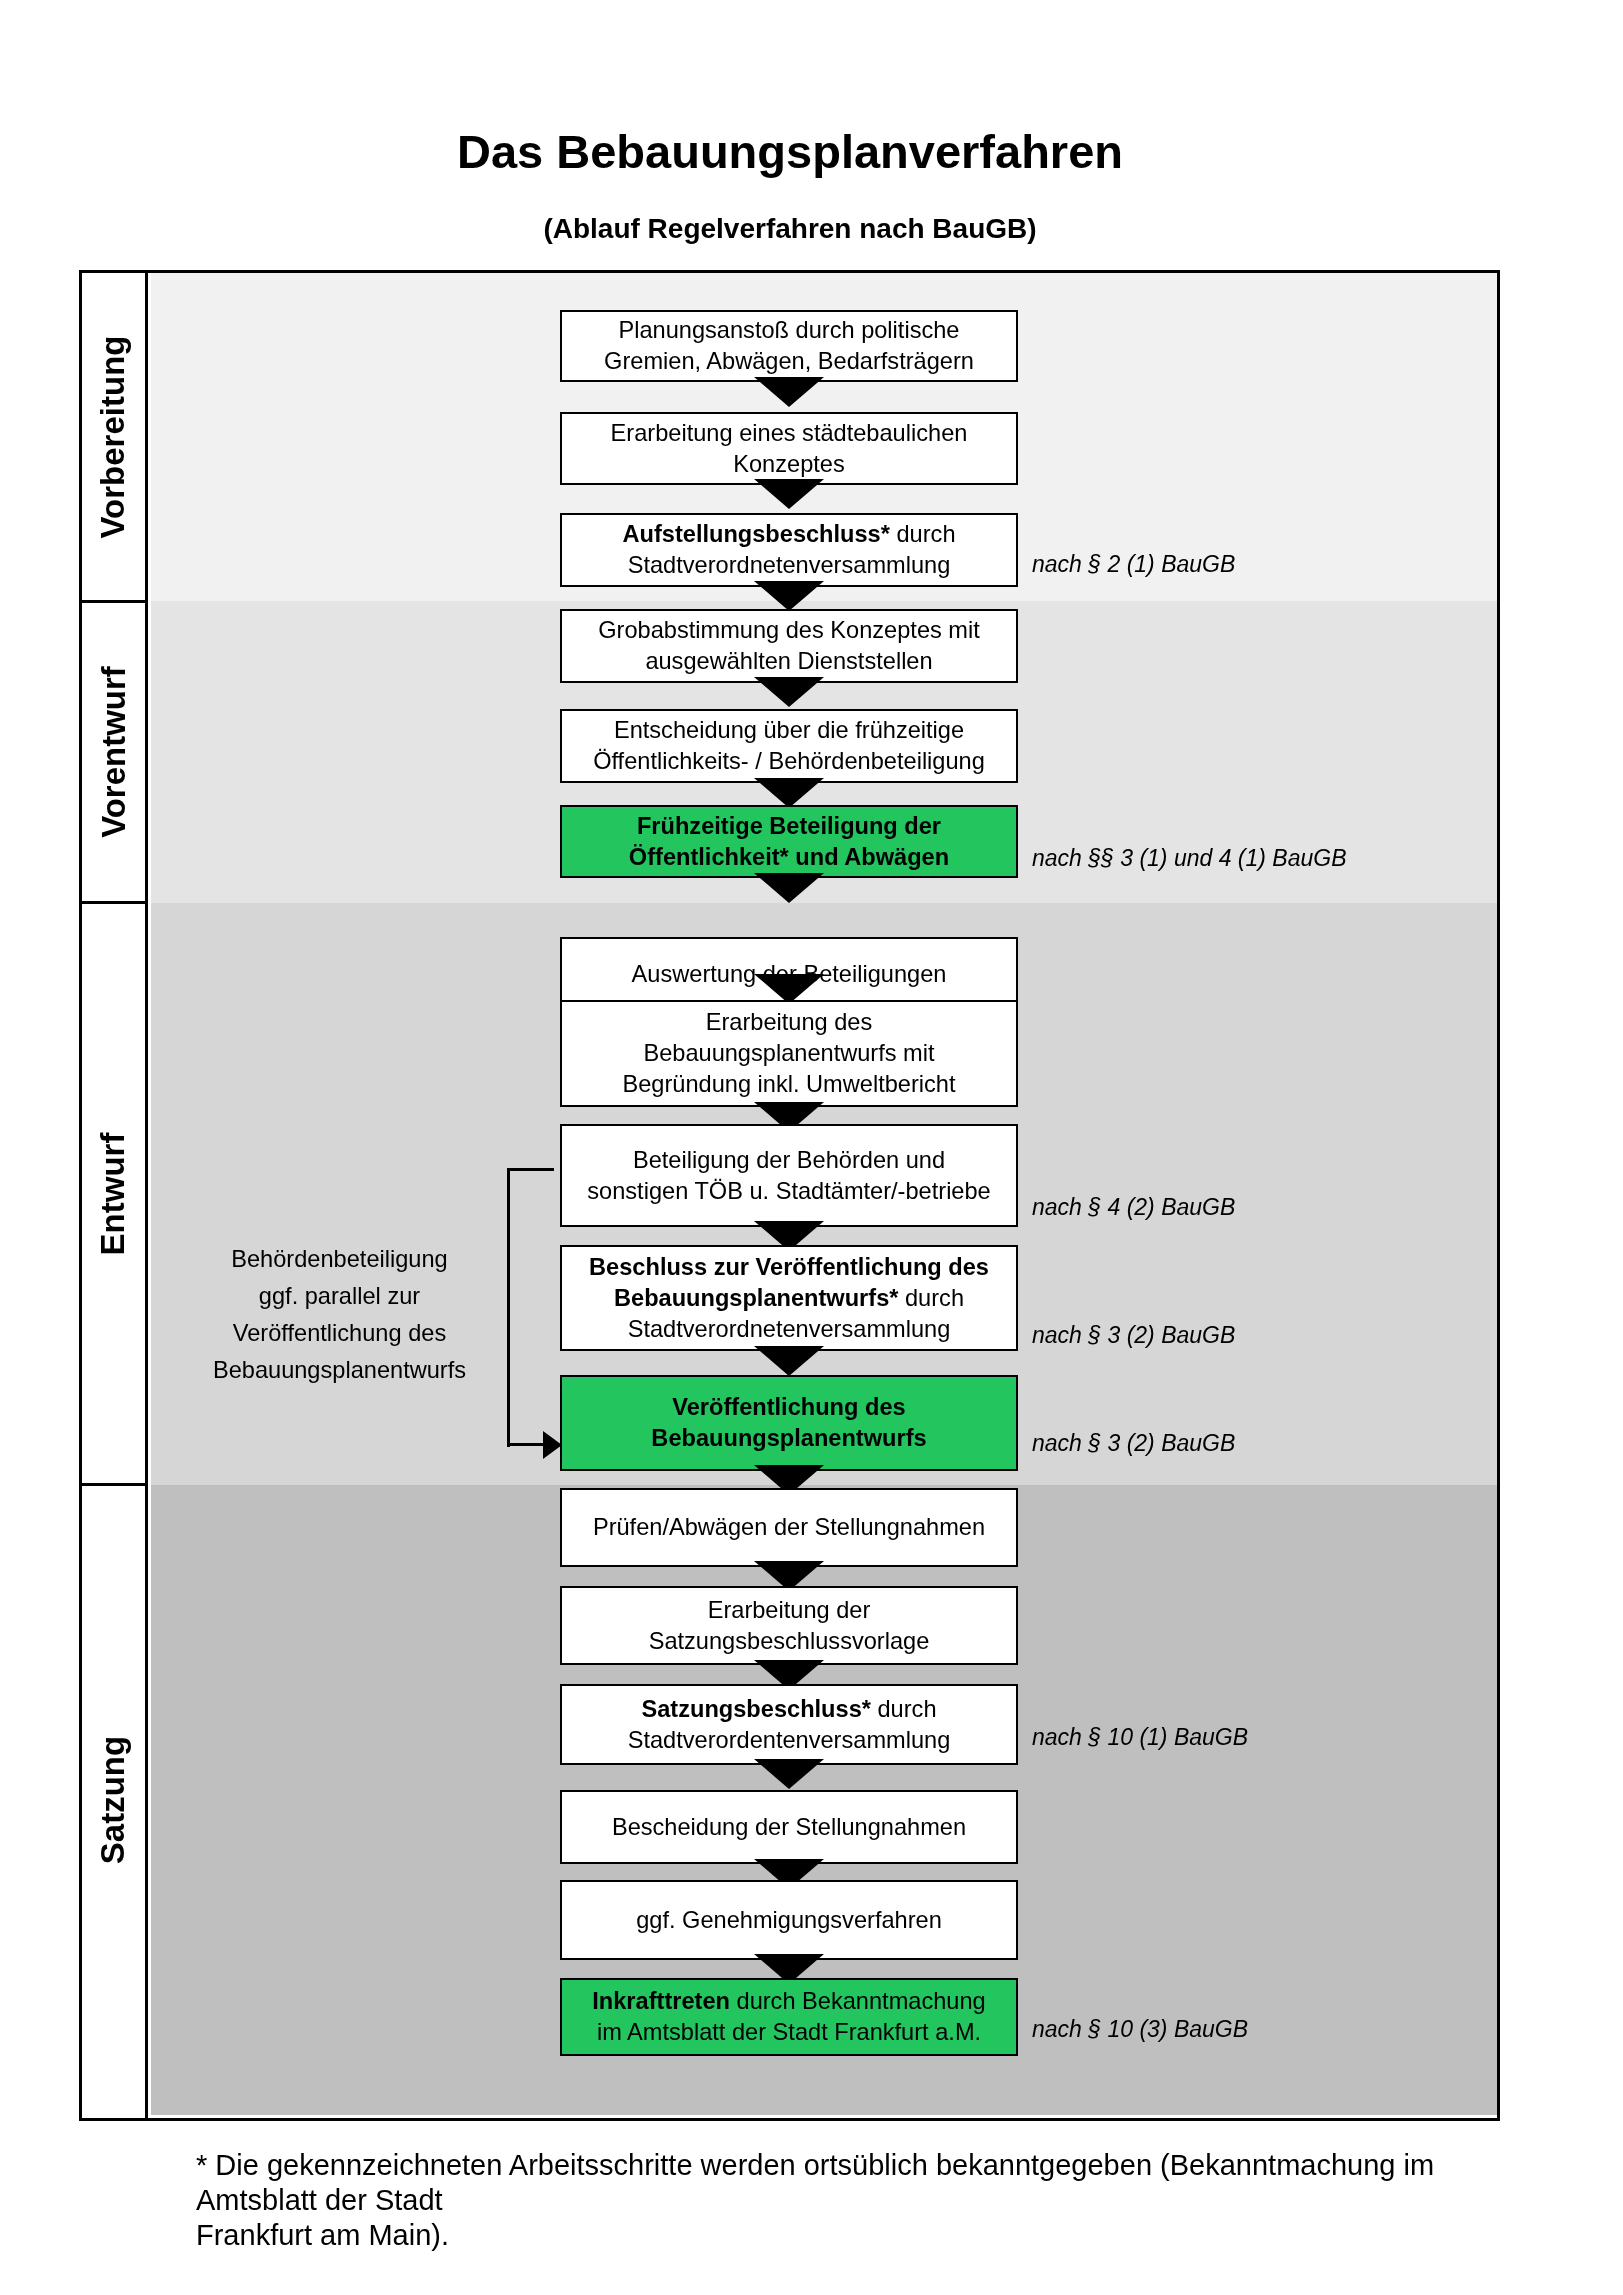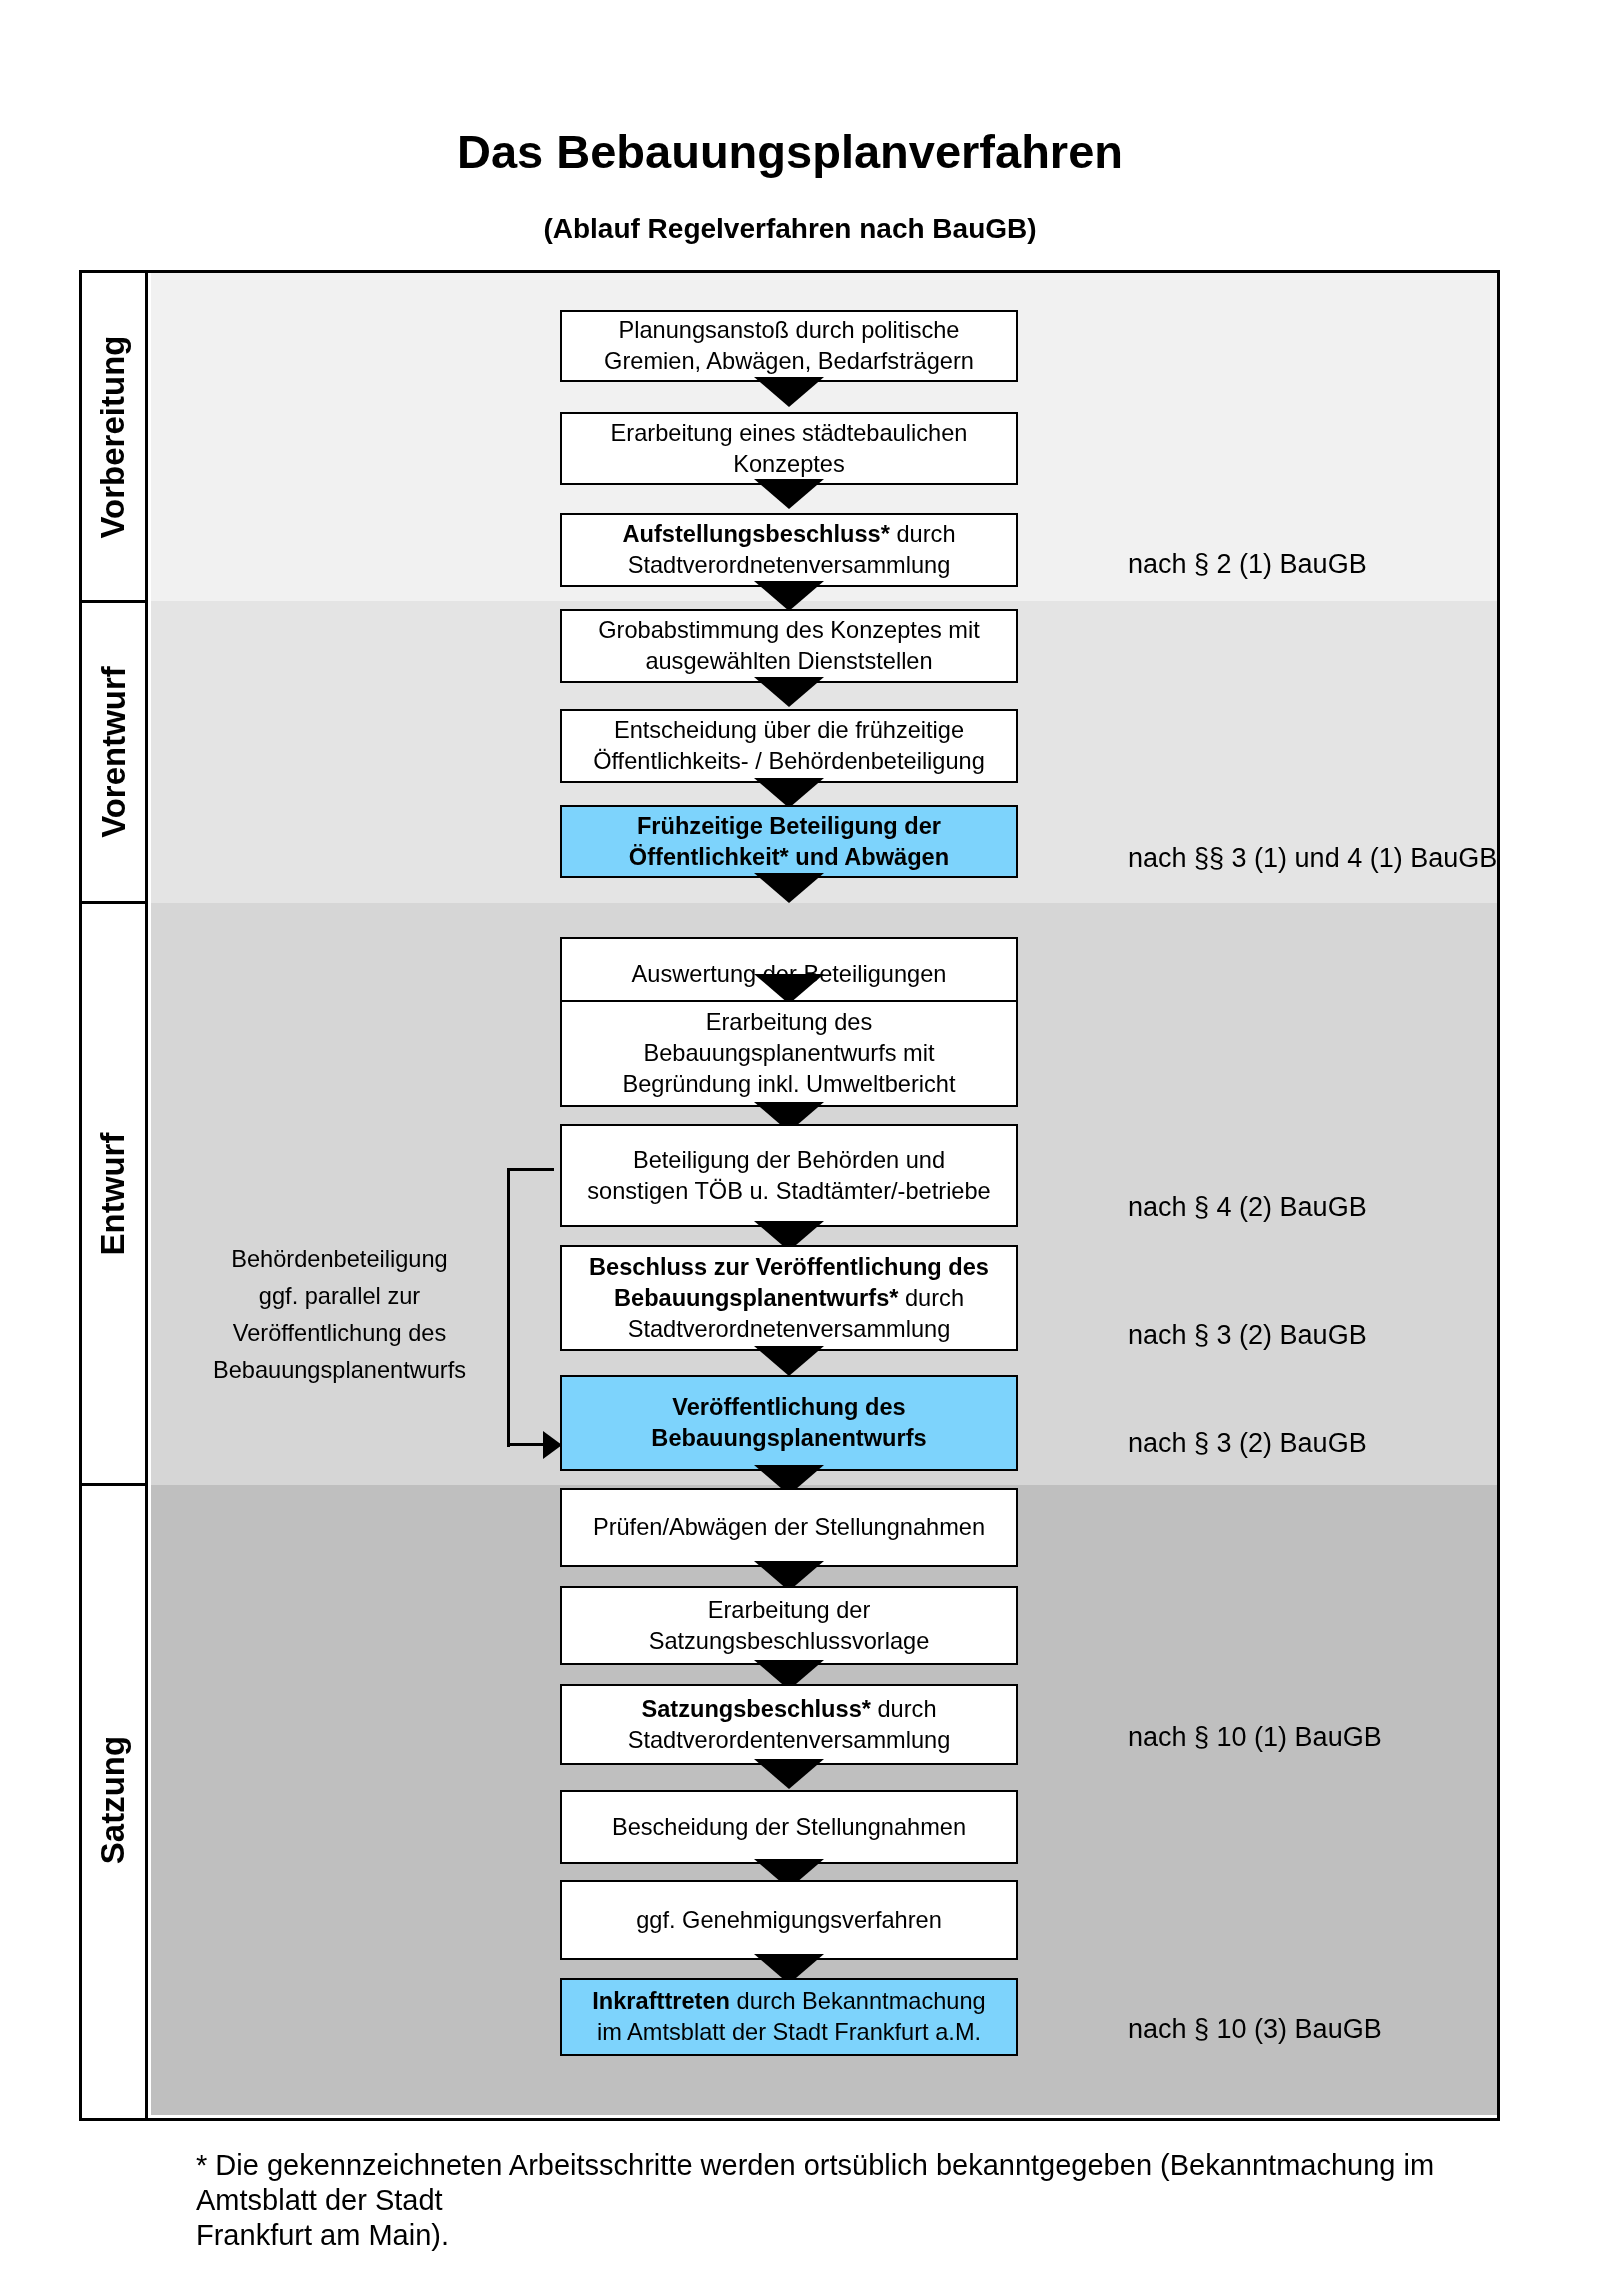--- a/index.html
+++ b/index.html
@@ -31,30 +31,30 @@
     transform:rotate(-90deg);white-space:nowrap;
     font-size:33px;font-weight:bold;
   }
   .label-col-line{position:absolute;left:63px;top:0;bottom:0;width:2.6px;background:#000;}
   .label-divider{position:absolute;left:0;width:63px;height:2.6px;background:#000;}
   .box{
     position:absolute;background:#fff;border:2.6px solid #000;
     display:flex;flex-direction:column;align-items:center;justify-content:center;
     text-align:center;font-size:23.6px;line-height:31px;
   }
-  .box.blue{background:#7dd3fc;}
+  .box.blue{background:#22c55e;}
   .box .b{font-weight:bold;}
   .down-arrow{
     position:absolute;width:0;height:0;
     border-left:35px solid transparent;border-right:35px solid transparent;
     border-top:30px solid #000;
   }
   .annotation{
-    position:absolute;left:1128px;height:29px;line-height:29px;
-    font-size:27px;white-space:nowrap;
+    position:absolute;left:1032px;height:29px;line-height:29px;
+    font-size:23px;white-space:nowrap;font-style:italic;
   }
   #side-note{
     left:189px;top:1241px;width:301px;
     text-align:center;font-size:23.6px;line-height:37px;
   }
   .bracket{position:absolute;background:#000;}
   #bracket-arrowhead{
     position:absolute;left:543px;top:1431px;width:0;height:0;
     border-top:14.4px solid transparent;border-bottom:14.4px solid transparent;
     border-left:19.6px solid #000;background:none;

